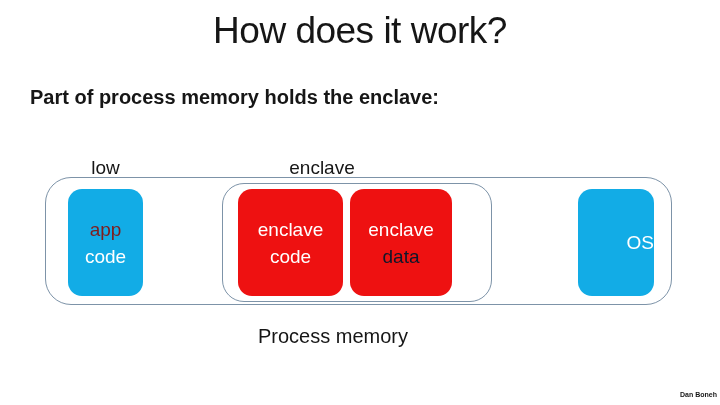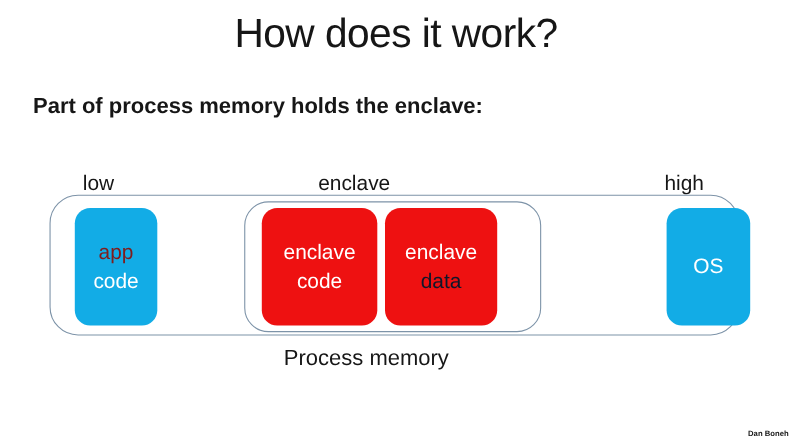--- a/index.html
+++ b/index.html
@@ -8,58 +8,57 @@
 
   .title{
     position:absolute;top:10px;left:0;width:720px;margin:0;
     text-align:center;font-size:37px;font-weight:400;letter-spacing:-0.5px;
   }
   .subtitle{
     position:absolute;left:30px;top:86px;margin:0;font-size:20px;font-weight:700;
   }
 
   .region-label{position:absolute;top:157px;font-size:19px;text-align:center;}
-  .label-low{left:52px;width:75px;text-align:center;}
+  .label-low{left:68px;width:75px;text-align:center;}
   .label-enclave{left:272px;width:100px;}
   .label-high{left:584px;width:76px;}
 
   .outer-rect{
     position:absolute;left:45px;top:177px;width:627px;height:128px;
     border:1.3px solid;border-radius:26px;background:transparent;box-sizing:border-box;
   }
   .inner-rect{
     position:absolute;left:222px;top:183px;width:270px;height:119px;
     border:1.3px solid;border-radius:22px;background:transparent;box-sizing:border-box;
   }
 
   .mem-box{
     position:absolute;top:189px;height:107px;border-radius:14px;
     display:flex;flex-direction:column;justify-content:center;align-items:center;
     font-size:19px;line-height:27px;text-align:center;
   }
   .box-app{left:68px;width:75px;}
   .box-ecode{left:238px;width:105px;}
   .box-edata{left:350px;width:102px;}
-  .box-os{left:606px;width:76px;}
+  .box-os{left:578px;width:76px;align-items:flex-end;}
 
-  .caption{position:absolute;left:258px;top:315px;font-size:20px;}
+  .caption{position:absolute;left:258px;top:325px;font-size:20px;}
   .credit{position:absolute;right:3px;bottom:7px;font-size:7px;font-weight:bold;}
 </style>
 </head>
 <body>
 
 <div class="slide">
 
   <h1 class="title">How does it work?</h1>
 
   <p class="subtitle">Part of process memory holds the enclave:</p>
 
   <div class="region-label label-low">low</div>
   <div class="region-label label-enclave">enclave</div>
-  <div class="region-label label-high">high</div>
 
   <div class="outer-rect" style="border-color: rgb(125, 147, 168);"></div>
 
   <div class="inner-rect" style="border-color: rgb(125, 147, 168);"></div>
 
   <div class="mem-box box-app" style="background-color: rgb(18, 172, 230);">
     <span style="color: #7f1d1d;">app</span>
     <span style="color: rgb(255, 255, 255);">code</span>
   </div>
 

